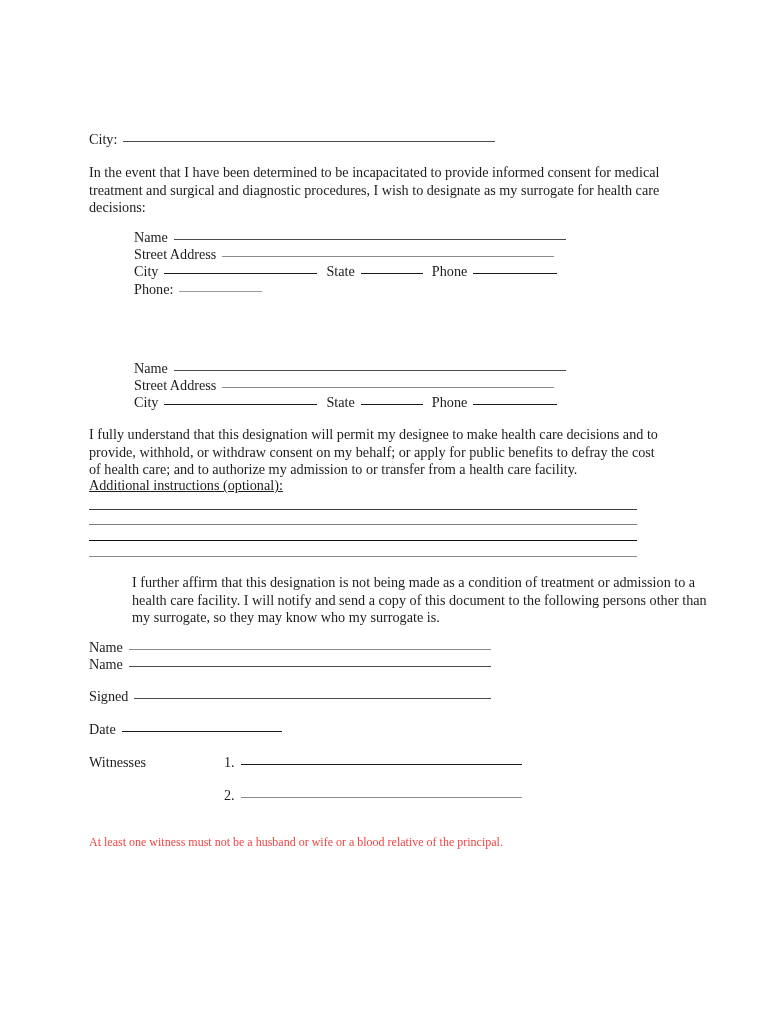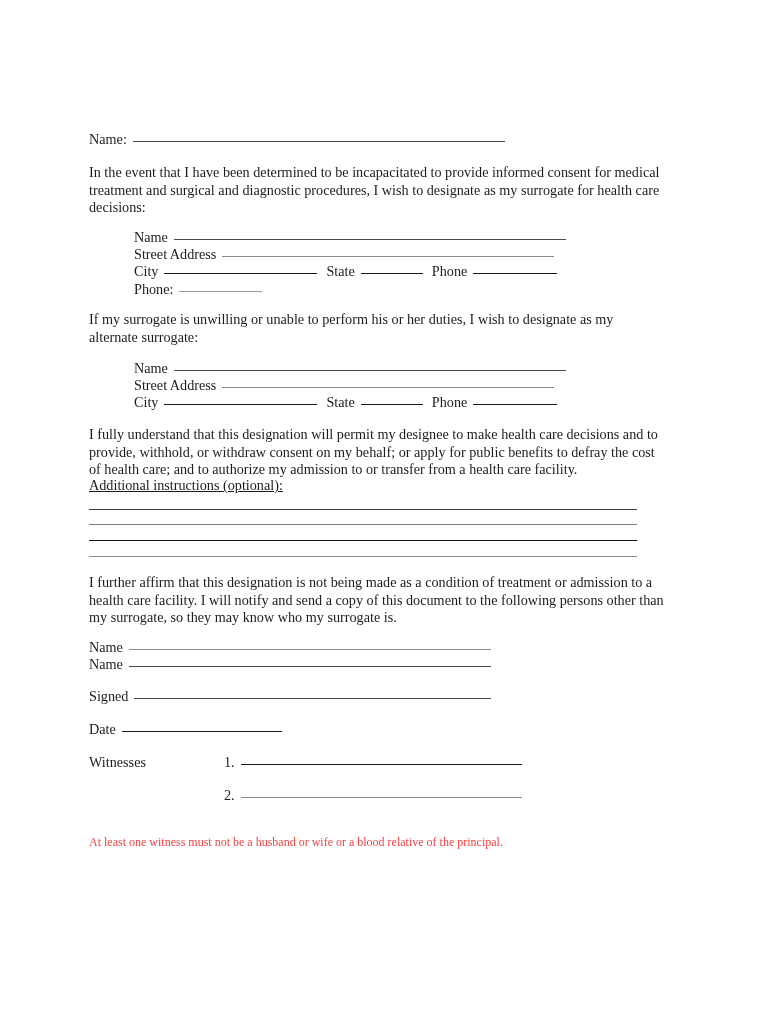--- a/index.html
+++ b/index.html
@@ -112,21 +112,21 @@
     white-space: nowrap;
   }
 </style>
 </head>
 <body>
 
 <div class="page">
 
 
   <div class="fieldrow" style="left:89px; top:131px;">
-    <span class="lbl">Name:</span>
+    <span class="lbl">City:</span>
     <span class="gap-sm"></span>
     <span class="rule mid" style="width:372px;"></span>
   </div>
 
   <div class="para" style="top:164px; width:578px;">In the event that I have been determined to be incapacitated to provide informed consent for medical treatment and surgical and diagnostic procedures, I wish to designate as my surrogate for health care decisions:</div>
 
   <div class="fieldrow" style="left:134px; top:229px;">
     <span class="lbl">Name</span>
     <span class="gap-sm"></span>
     <span class="rule mid" style="width:392px;"></span>
@@ -151,21 +151,20 @@
     <span class="gap-sm"></span>
     <span class="rule dark" style="width:84px;"></span>
   </div>
 
   <div class="fieldrow" style="left:134px; top:281px;justify-content:flex-end;">
     <span class="lbl">Phone:</span>
     <span class="gap-sm"></span>
     <span class="rule faint" style="width:83px;"></span>
   </div>
 
-  <div class="para" style="top:311px; width:570px;">If my surrogate is unwilling or unable to perform his or her duties, I wish to designate as my alternate surrogate:</div>
 
   <div class="fieldrow" style="left:134px; top:360px;">
     <span class="lbl">Name</span>
     <span class="gap-sm"></span>
     <span class="rule mid" style="width:392px;"></span>
   </div>
 
   <div class="fieldrow" style="left:134px; top:377px;">
     <span class="lbl">Street Address</span>
     <span class="gap-sm"></span>
@@ -188,21 +187,21 @@
 
   <div class="para" style="top:426px; width:578px;">I fully understand that this designation will permit my designee to make health care decisions and to provide, withhold, or withdraw consent on my behalf; or apply for public benefits to defray the cost of health care; and to authorize my admission to or transfer from a health care facility.</div>
 
   <div class="para" style="top:477px; width:578px;text-decoration:underline;">Additional instructions (optional):</div>
 
   <div class="blankline l1" style="top:509px; width:548px;"></div>
   <div class="blankline l2" style="top:524px; width:548px;"></div>
   <div class="blankline l3" style="top:540px; width:548px;"></div>
   <div class="blankline l4" style="top:556px; width:548px;"></div>
 
-  <div class="para" style="top:574px; width:590px;">I further affirm that this designation is not being made as a condition of treatment or admission to a health care facility. I will notify and send a copy of this document to the following persons other than my surrogate, so they may know who my surrogate is.</div>
+  <div class="para" style="top:574px; width:590px;margin-left:43px;">I further affirm that this designation is not being made as a condition of treatment or admission to a health care facility. I will notify and send a copy of this document to the following persons other than my surrogate, so they may know who my surrogate is.</div>
 
   <div class="fieldrow" style="left:89px; top:639px;">
     <span class="lbl">Name</span>
     <span class="gap-sm"></span>
     <span class="rule light" style="width:362px;"></span>
   </div>
 
   <div class="fieldrow" style="left:89px; top:656px;">
     <span class="lbl">Name</span>
     <span class="gap-sm"></span>

